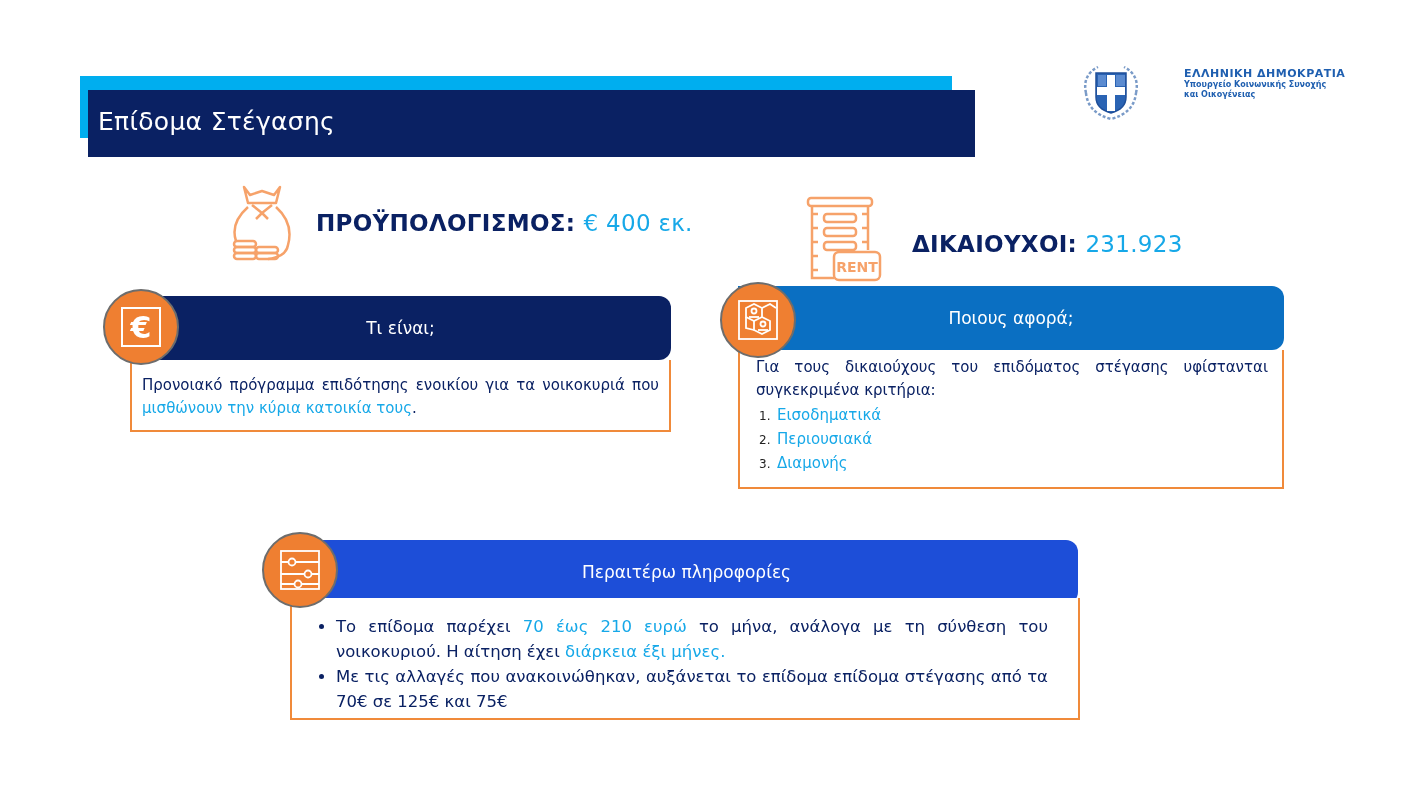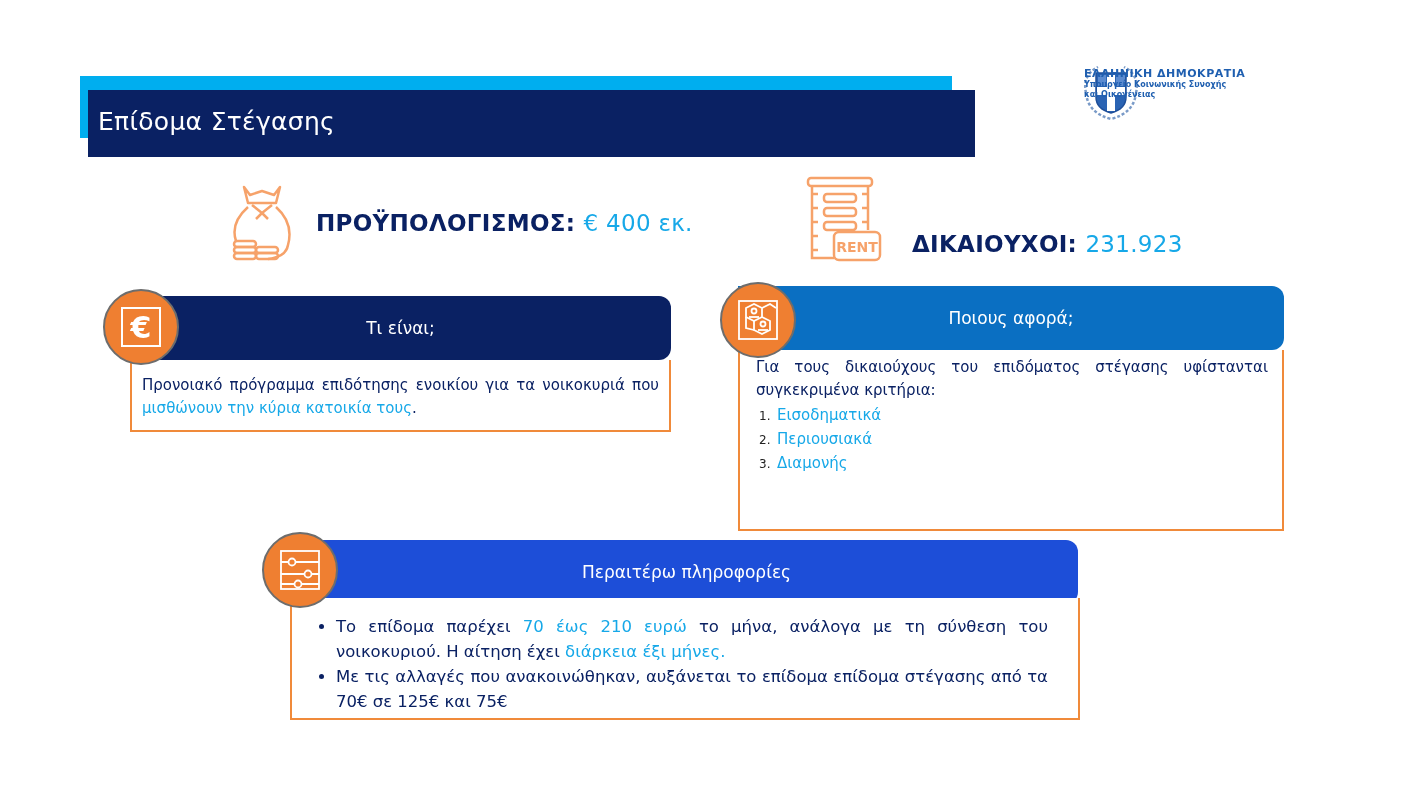--- a/index.html
+++ b/index.html
@@ -3,21 +3,21 @@
   <meta charset="utf-8">
   <style>
     html, body { margin:0; padding:0; }
     body { width:1402px; height:796px; background:#ffffff; position:relative; overflow:hidden;
       font-family:"DejaVu Sans", sans-serif; color:#0b1f5c; }
     .abs { position:absolute; }
     .title-accent { left:80px; top:76px; width:872px; height:62px; background:#00aeef; }
     .title-bar { left:88px; top:90px; width:887px; height:67px; background:#0a2163; }
     .title-text { left:98px; top:94px; font-size:25px; color:#fff; line-height:56px; letter-spacing:0.3px; }
     .logo { left:1078px; top:63px; width:66px; height:58px; }
-    .logo-text { left:1084px; top:67px; }
+    .logo-text { left:1184px; top:67px; }
     .logo-line1 { font-size:11px; font-weight:bold; color:#1f5fb0; letter-spacing:0.5px; line-height:13px; }
     .logo-line2 { font-size:8px; font-weight:bold; color:#1f5fb0; line-height:10px; }
     .stat-label { font-size:23px; font-weight:bold; color:#0a2163; letter-spacing:0.3px; }
     .stat-value { color:#16a8e8; font-weight:normal; }
     .card-header { border-radius:0 12px 12px 0; color:#fff; font-size:17px; display:flex; align-items:center; justify-content:center;text-align:right; }
     .card-body { border:2px solid #f08a3a; border-top:none; background:#fff; box-sizing:border-box; font-size:15px; color:#0a2163; line-height:23px; }
     .badge { width:76px; height:76px; border-radius:50%; background:#ef7f31; border:2px solid #6d6d6d; box-sizing:border-box; display:flex; align-items:center; justify-content:center; }
     .hl { color:#16a8e8; }
     .just { text-align:justify; text-align-last:left; }
     ol { margin:2px 0 0 0; padding-left:0; list-style:none; }
@@ -59,21 +59,21 @@
     <rect x="6" y="70" width="22" height="6" rx="3"></rect>
     <rect x="28" y="64" width="22" height="6" rx="3"></rect>
     <rect x="28" y="70" width="22" height="6" rx="3"></rect>
   </svg>
 </div>
 <div class="abs stat-label" style="left:316px;top:210px;">
   <span>ΠΡΟΫΠΟΛΟΓΙΣΜΟΣ:</span>
   <span class="stat-value">€ 400 εκ.</span>
 </div>
 
-<div class="abs" style="left:804px;top:176px;width:80px;height:86px;">
+<div class="abs" style="left:804px;top:196px;width:80px;height:86px;">
   <svg width="80" height="86" viewBox="0 0 80 86" fill="none" stroke="#f6a26a" stroke-width="2.5">
     <rect x="4" y="2" width="64" height="8" rx="3"></rect>
     <path d="M8 10 V82 H30 M64 10 V54"></path>
     <rect x="20" y="18" width="32" height="8" rx="3"></rect>
     <rect x="20" y="32" width="32" height="8" rx="3"></rect>
     <rect x="20" y="46" width="32" height="8" rx="3"></rect>
     <path d="M8 18 H14 M8 32 H14 M8 46 H14 M8 60 H14 M8 74 H14 M58 18 H64 M58 32 H64 M58 46 H64"></path>
     <rect x="30" y="56" width="46" height="28" rx="5"></rect>
     <text x="53" y="76" font-size="14" font-family="DejaVu Sans, sans-serif" fill="#f6a26a" stroke="none" text-anchor="middle" font-weight="bold">RENT</text>
   </svg>
@@ -92,21 +92,21 @@
 <div class="abs badge" style="left:103px;top:289px;">
   <svg width="44" height="44" viewBox="0 0 44 44">
     <rect x="3" y="3" width="38" height="38" fill="none" stroke="#fff" stroke-width="2"></rect>
     <text x="22" y="33" font-size="30" font-weight="bold" fill="#fff" text-anchor="middle" font-family="DejaVu Sans, sans-serif">€</text>
   </svg>
 </div>
 
 <div class="abs card-header" style="left:738px;top:286px;width:546px;height:64px;background:#0a6fc2;">
   <span>Ποιους αφορά;</span>
 </div>
-<div class="abs card-body" style="left:738px;top:350px;width:546px;height:181px;padding:6px 14px 0 16px;">
+<div class="abs card-body" style="left:738px;top:350px;width:546px;height:139px;padding:6px 14px 0 16px;">
   <div class="just">Για τους δικαιούχους του επιδόματος στέγασης υφίστανται συγκεκριμένα κριτήρια:</div>
   <ol>
     <li><span class="num">1.</span><span class="hl">Εισοδηματικά</span></li>
     <li><span class="num">2.</span><span class="hl">Περιουσιακά</span></li>
     <li><span class="num">3.</span><span class="hl">Διαμονής</span></li>
   </ol>
 </div>
 <div class="abs badge" style="left:720px;top:282px;">
   <svg width="44" height="44" viewBox="0 0 44 44" fill="none" stroke="#fff" stroke-width="1.8">
     <rect x="3" y="3" width="38" height="38"></rect>

